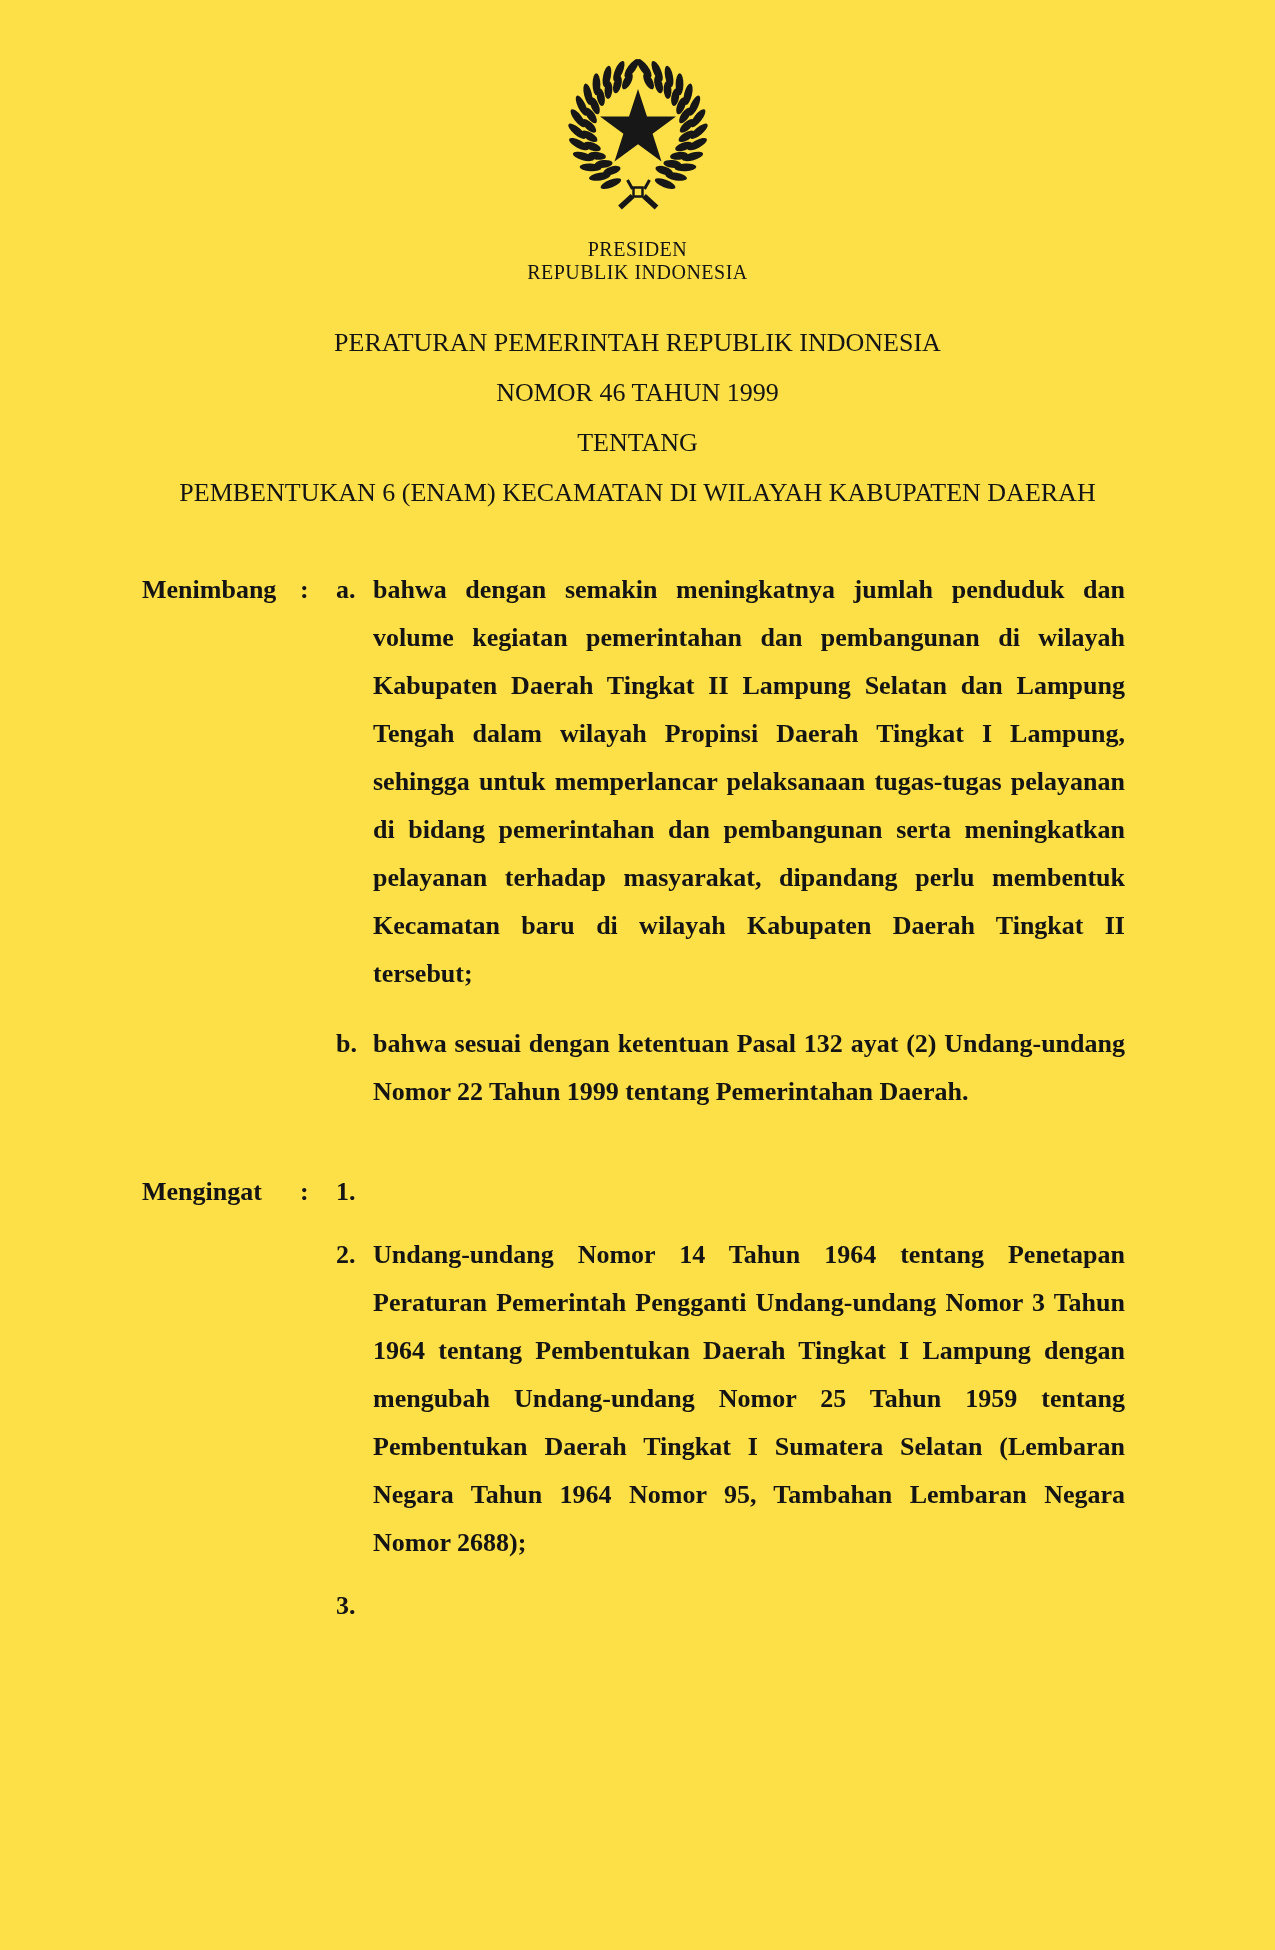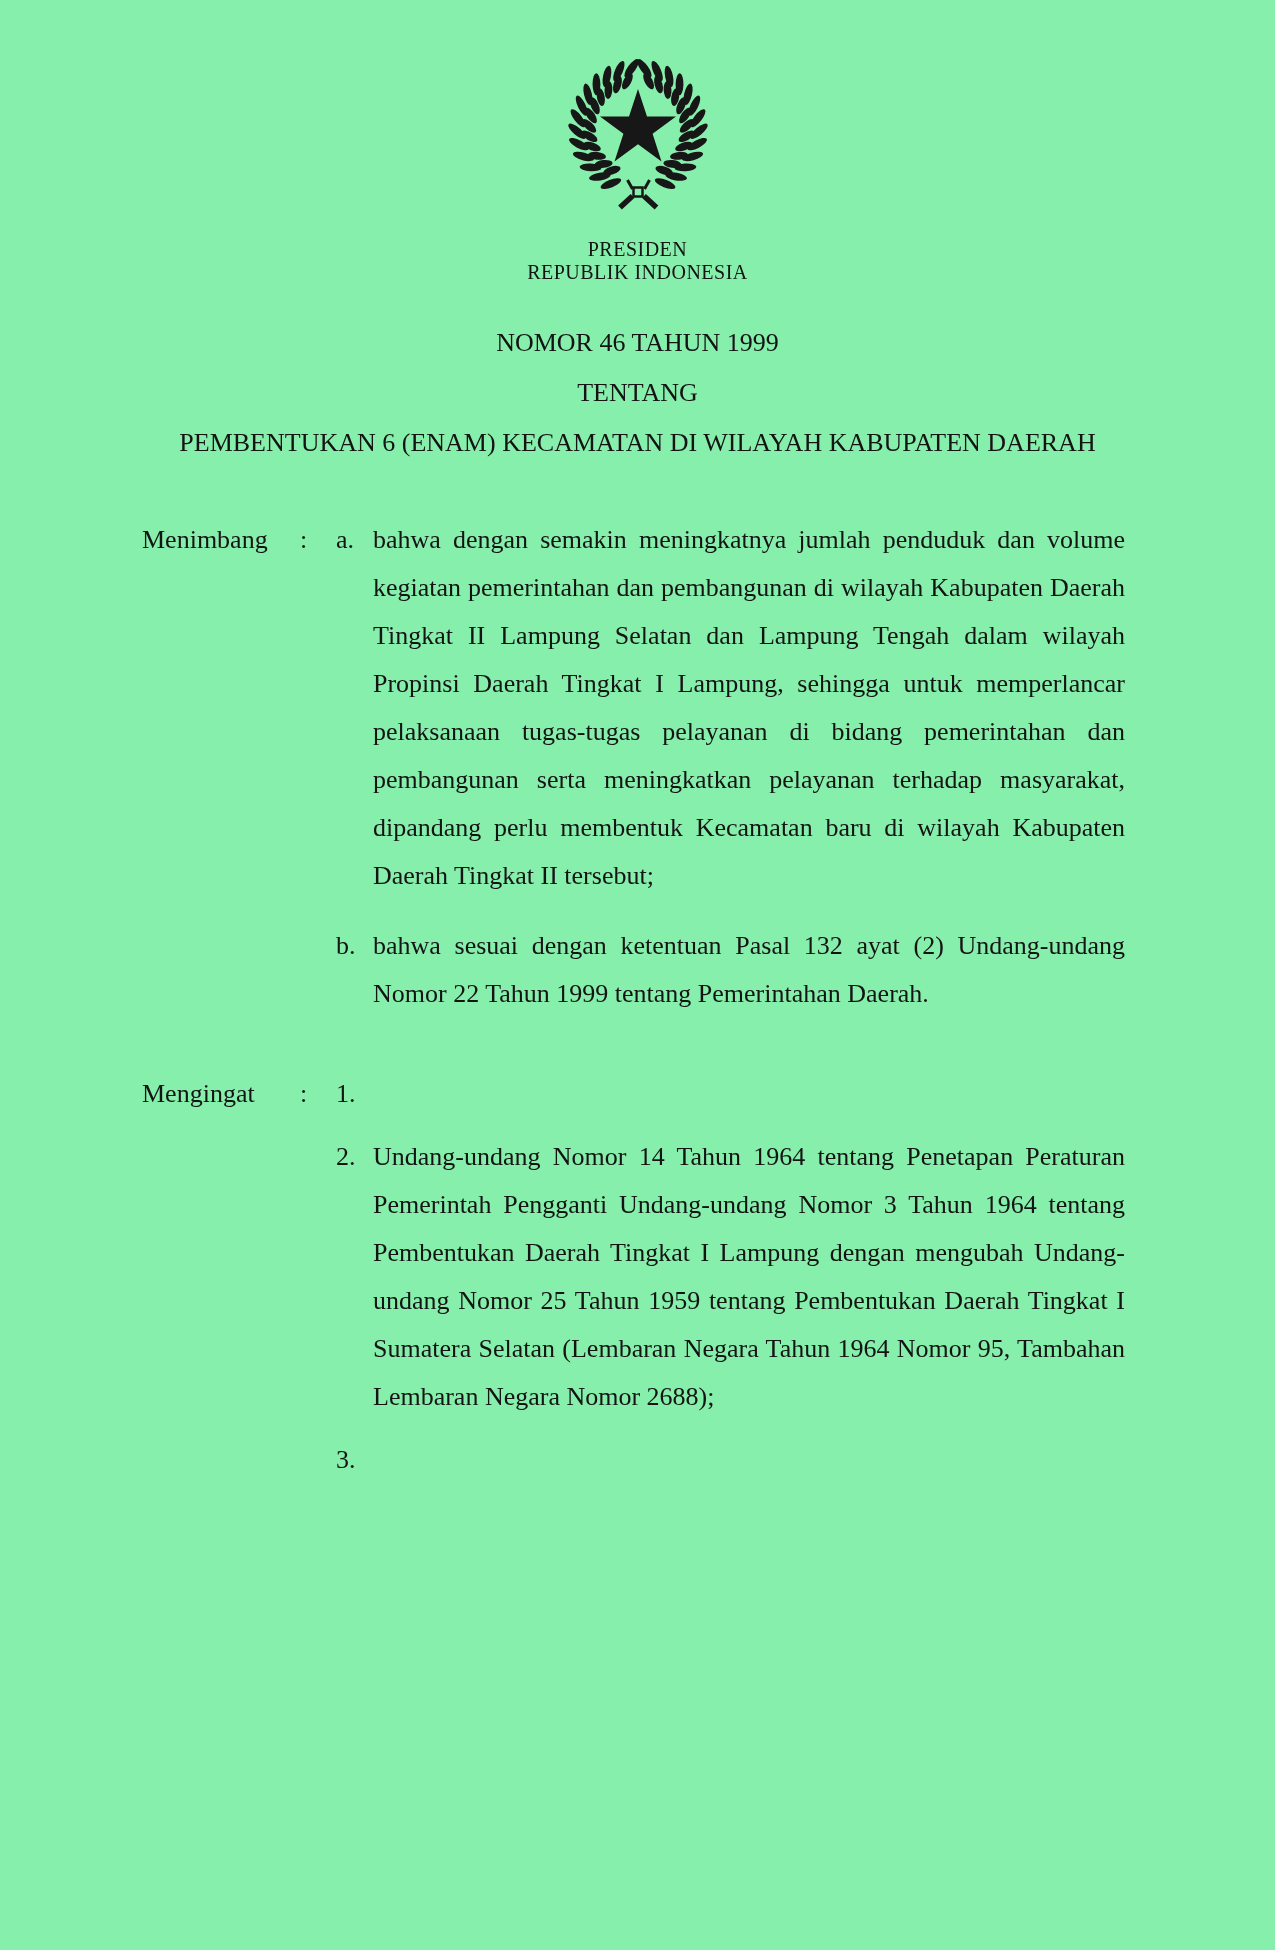--- a/index.html
+++ b/index.html
@@ -1,42 +1,42 @@
 <!DOCTYPE html>
 <html><head>
 <meta charset="utf-8">
 <style>
   html, body { margin: 0; padding: 0; background: #e8e8e8; }
   .page {
     position: relative;
     width: 1275px;
     height: 1950px;
     margin: 0 auto;
-    background: #86efac;
+    background: #fde047;
     color: #141414;
     font-family: "Liberation Serif", "DejaVu Serif", serif;
     overflow: hidden;
   }
   .doc-header { padding-top: 55px; text-align: center; }
   .emblem { display: block; margin: 0 auto; width: 152px; height: 158px; }
   .org-line { font-size: 20px; line-height: 23px; letter-spacing: 0.5px; }
   .org-line-1 { margin-top: 25px; }
   .doc-title {
     margin-top: 34px;
     font-size: 26px;
     line-height: 50px;
     text-align: center;
   }
   .doc-body {
     margin-top: 48px;
     padding: 0 150px 0 142px;
     font-size: 26px;
     line-height: 48px;
   }
-  .doc-row { display: grid; grid-template-columns: 158px 36px 37px 1fr; }
+  .doc-row { display: grid; grid-template-columns: 158px 36px 37px 1fr; font-weight: bold; }
   .doc-row + .doc-row { margin-top: 22px; }
   .section-mengingat { margin-top: 52px; }
   .section-mengingat .doc-row + .doc-row { margin-top: 15px; }
   .cell-label, .cell-colon, .cell-marker { text-align: left; }
   .cell-text {
     text-align: justify;
     text-align-last: left;
     -moz-text-align-last: left;
   }
 </style>
@@ -104,20 +104,21 @@
         <path d="M70.5 134 l-5 -9 M82.5 134 l5 -9" stroke-width="3"></path>
         <rect x="71.5" y="132.5" width="9" height="9" stroke-width="2.5"></rect>
         <path d="M70.5 141 l-12.5 11.5 M82 141 l12.5 11.5" stroke-width="5.5"></path>
       </g>
     </svg>
     <div class="org-line org-line-1">PRESIDEN</div>
     <div class="org-line org-line-2">REPUBLIK INDONESIA</div>
   </header>
 
   <section class="doc-title">
+    <div class="title-line">PERATURAN PEMERINTAH REPUBLIK INDONESIA</div>
     <div class="title-line">NOMOR 46 TAHUN 1999</div>
     <div class="title-line">TENTANG</div>
     <div class="title-line">PEMBENTUKAN 6 (ENAM) KECAMATAN DI WILAYAH KABUPATEN DAERAH</div>
   </section>
 
   <main class="doc-body">
 
     <section class="doc-section section-menimbang">
       <div class="doc-row">
         <div class="cell-label">Menimbang</div>

